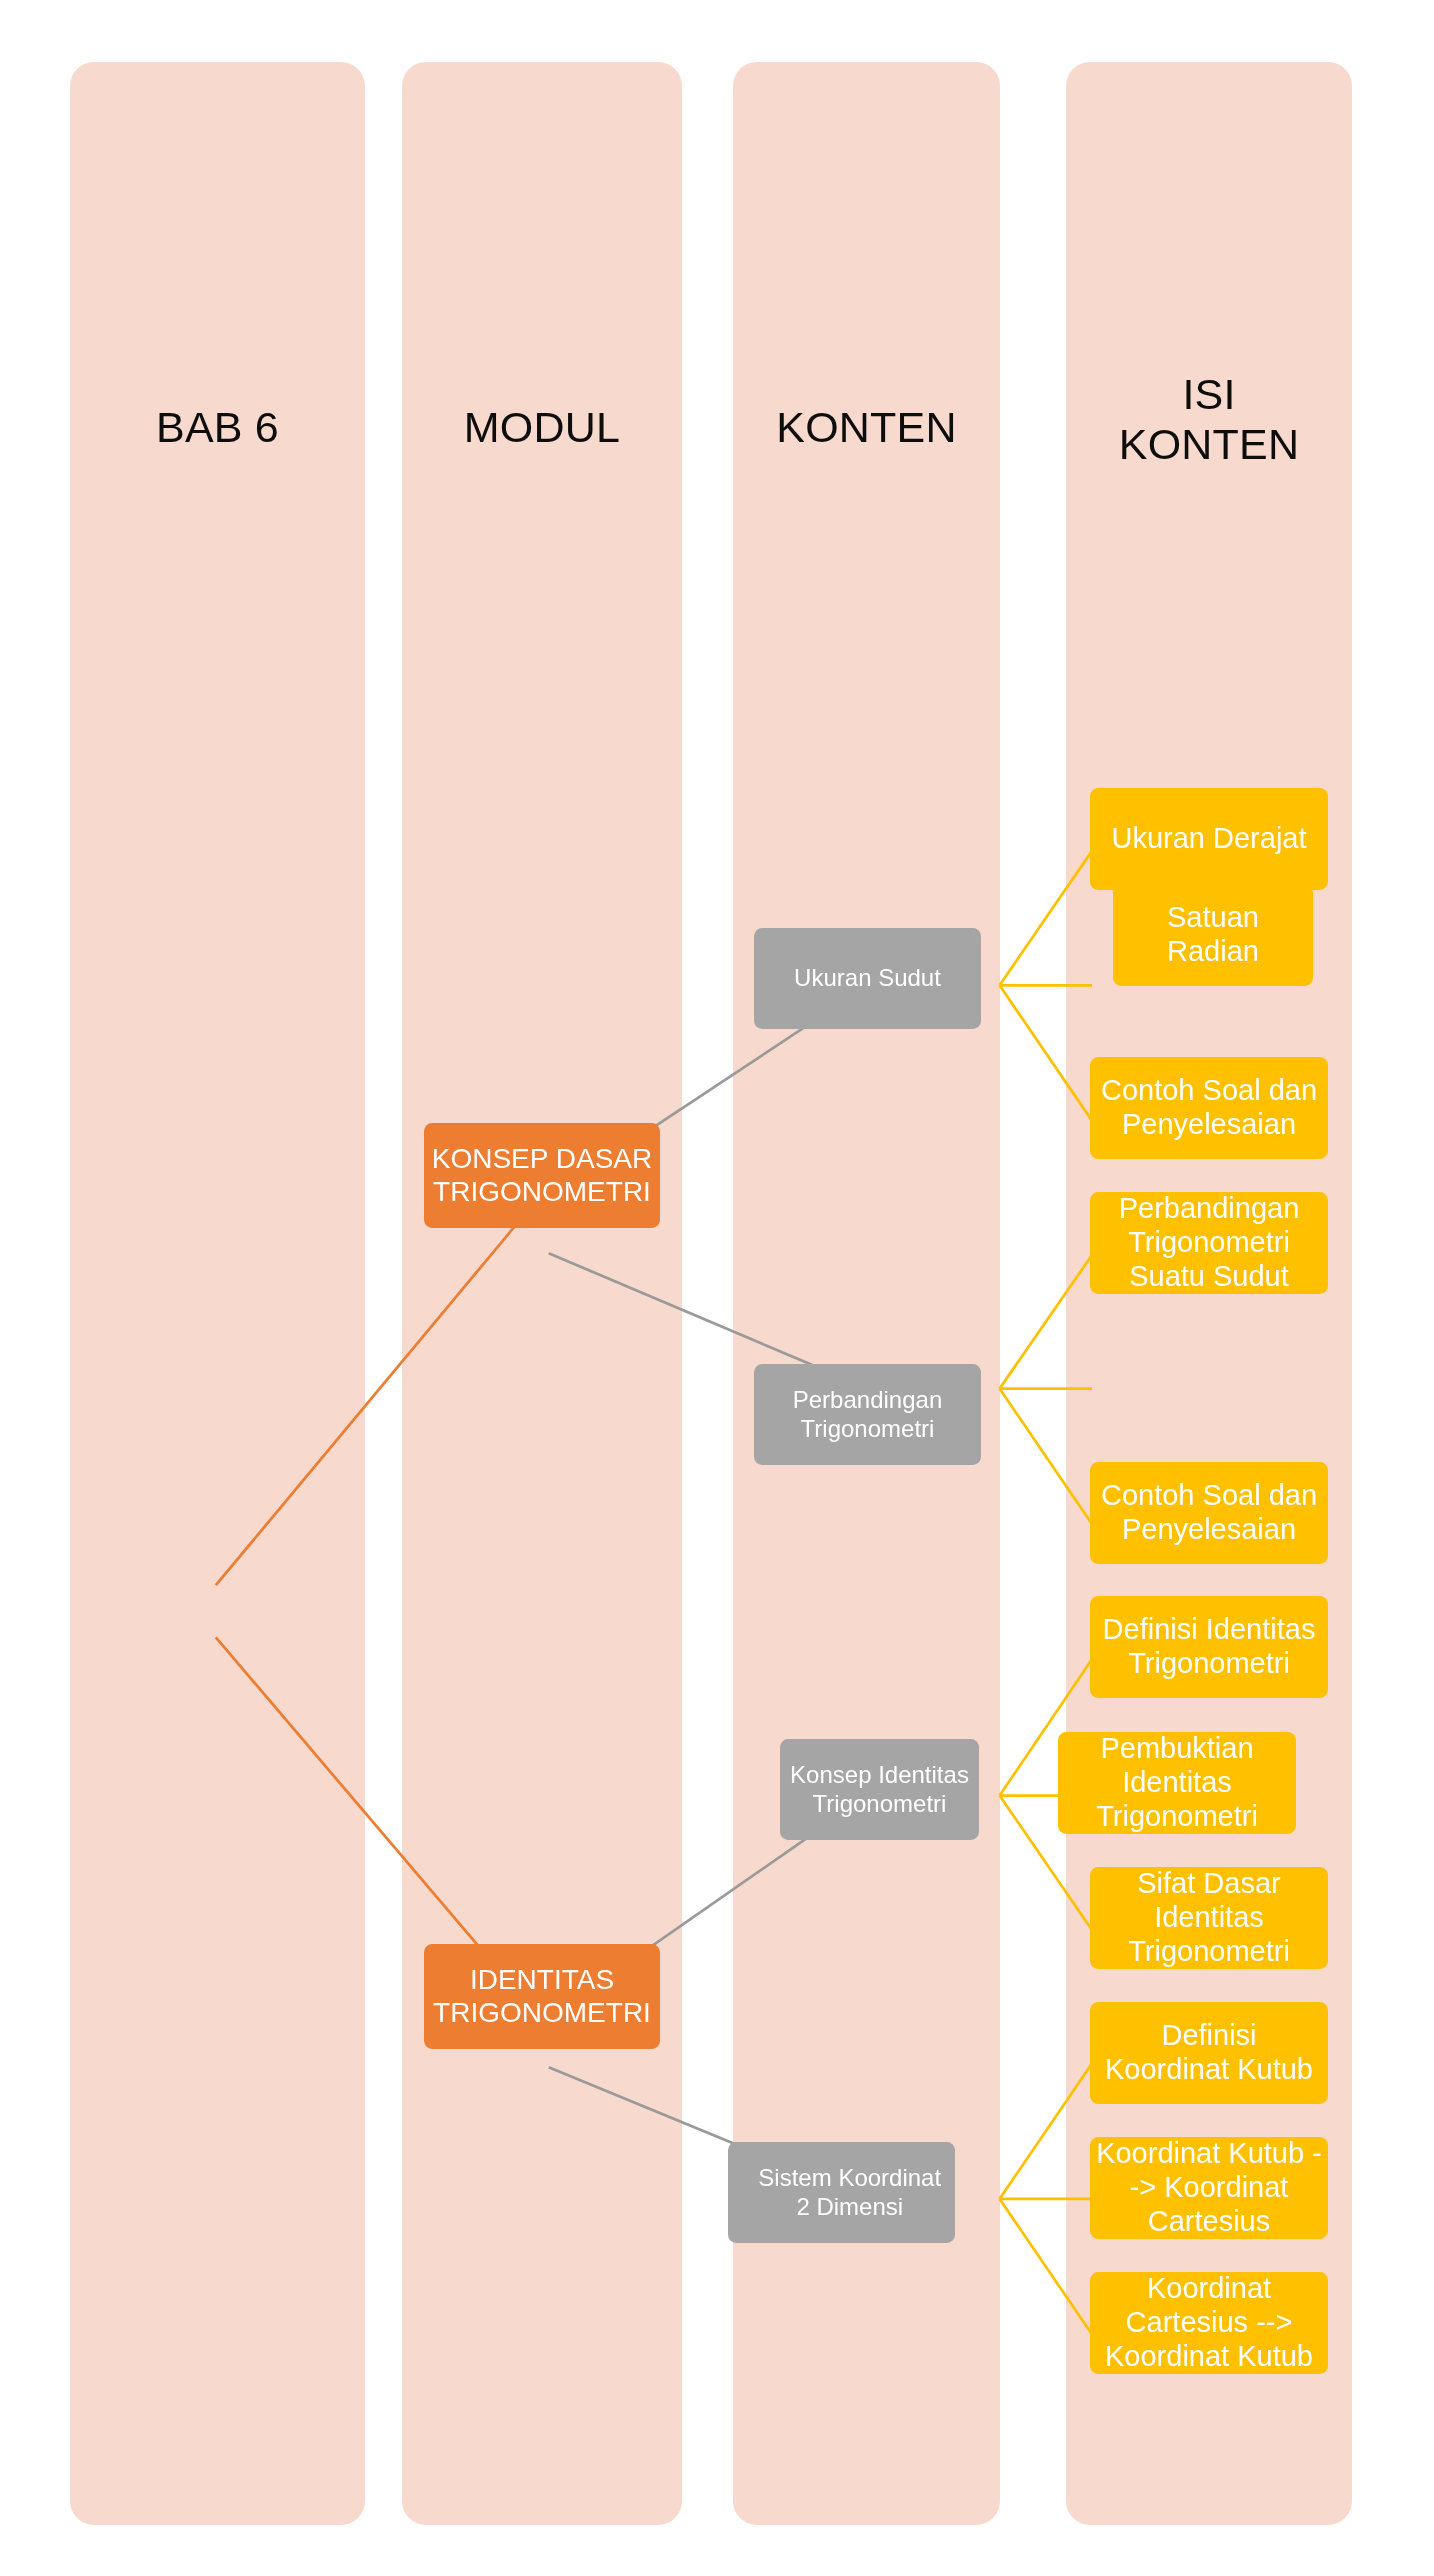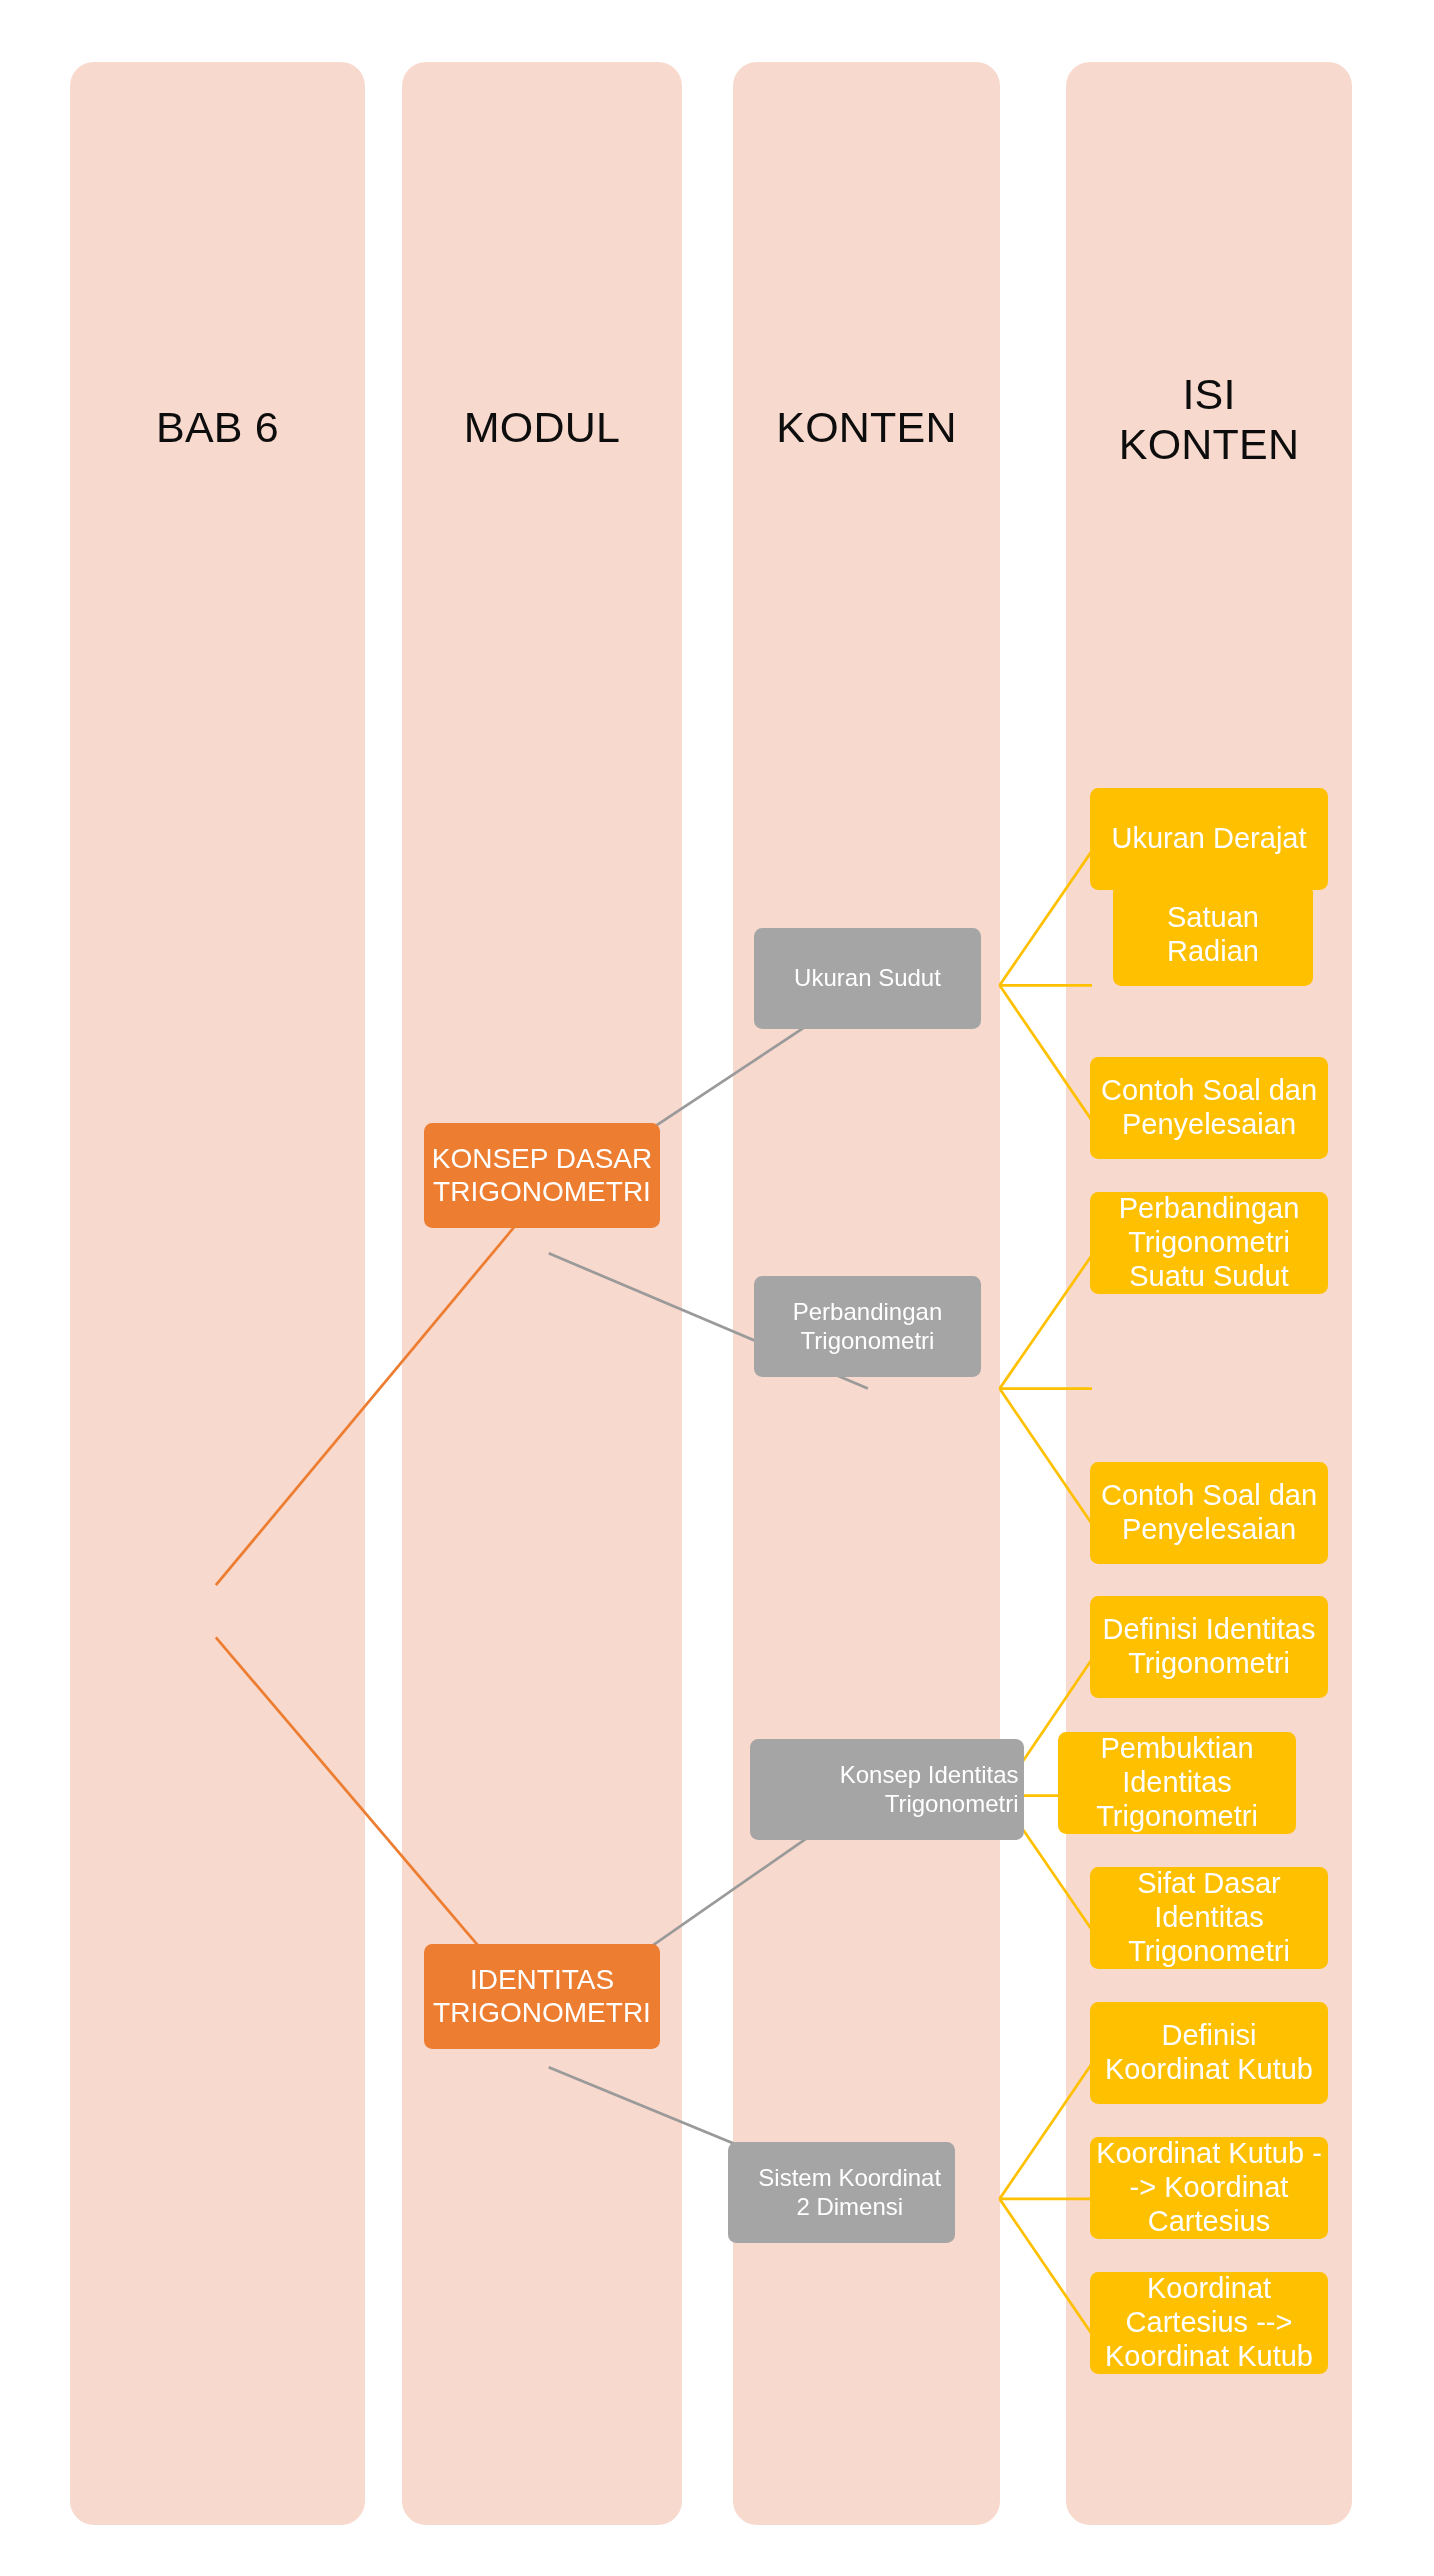--- a/index.html
+++ b/index.html
@@ -73,24 +73,24 @@
   <div class="node node-modul" style="left:424px; top:1123px; width:236px; height:105px;">
     <span>KONSEP DASAR TRIGONOMETRI</span>
   </div>
   <div class="node node-modul" style="left:424px; top:1944px; width:236px; height:105px;">
     <span>IDENTITAS TRIGONOMETRI</span>
   </div>
 
   <div class="node node-konten" style="left:754px; top:928px; width:227px; height:101px;">
     <span>Ukuran Sudut</span>
   </div>
-  <div class="node node-konten" style="left:754px; top:1276px; width:227px; height:101px;">
+  <div class="node node-konten" style="left:754px; top:1364px; width:227px; height:101px;">
     <span>Perbandingan Trigonometri</span>
   </div>
-  <div class="node node-konten" style="left:750px; top:1739px; width:274px; height:101px;text-align:right;">
+  <div class="node node-konten" style="left:780px; top:1739px; width:199px; height:101px;">
     <span>Konsep Identitas Trigonometri</span>
   </div>
   <div class="node node-konten" style="left:728px; top:2142px; width:227px; height:101px;padding-left:22px;">
     <span>Sistem Koordinat 2 Dimensi</span>
   </div>
 
   <div class="node node-isi" style="left:1090px; top:788px; width:238px; height:102px;">
     <span>Ukuran Derajat</span>
   </div>
   <div class="node node-isi" style="left:1090px; top:884px; width:200px; height:102px;margin-left:23px;">

